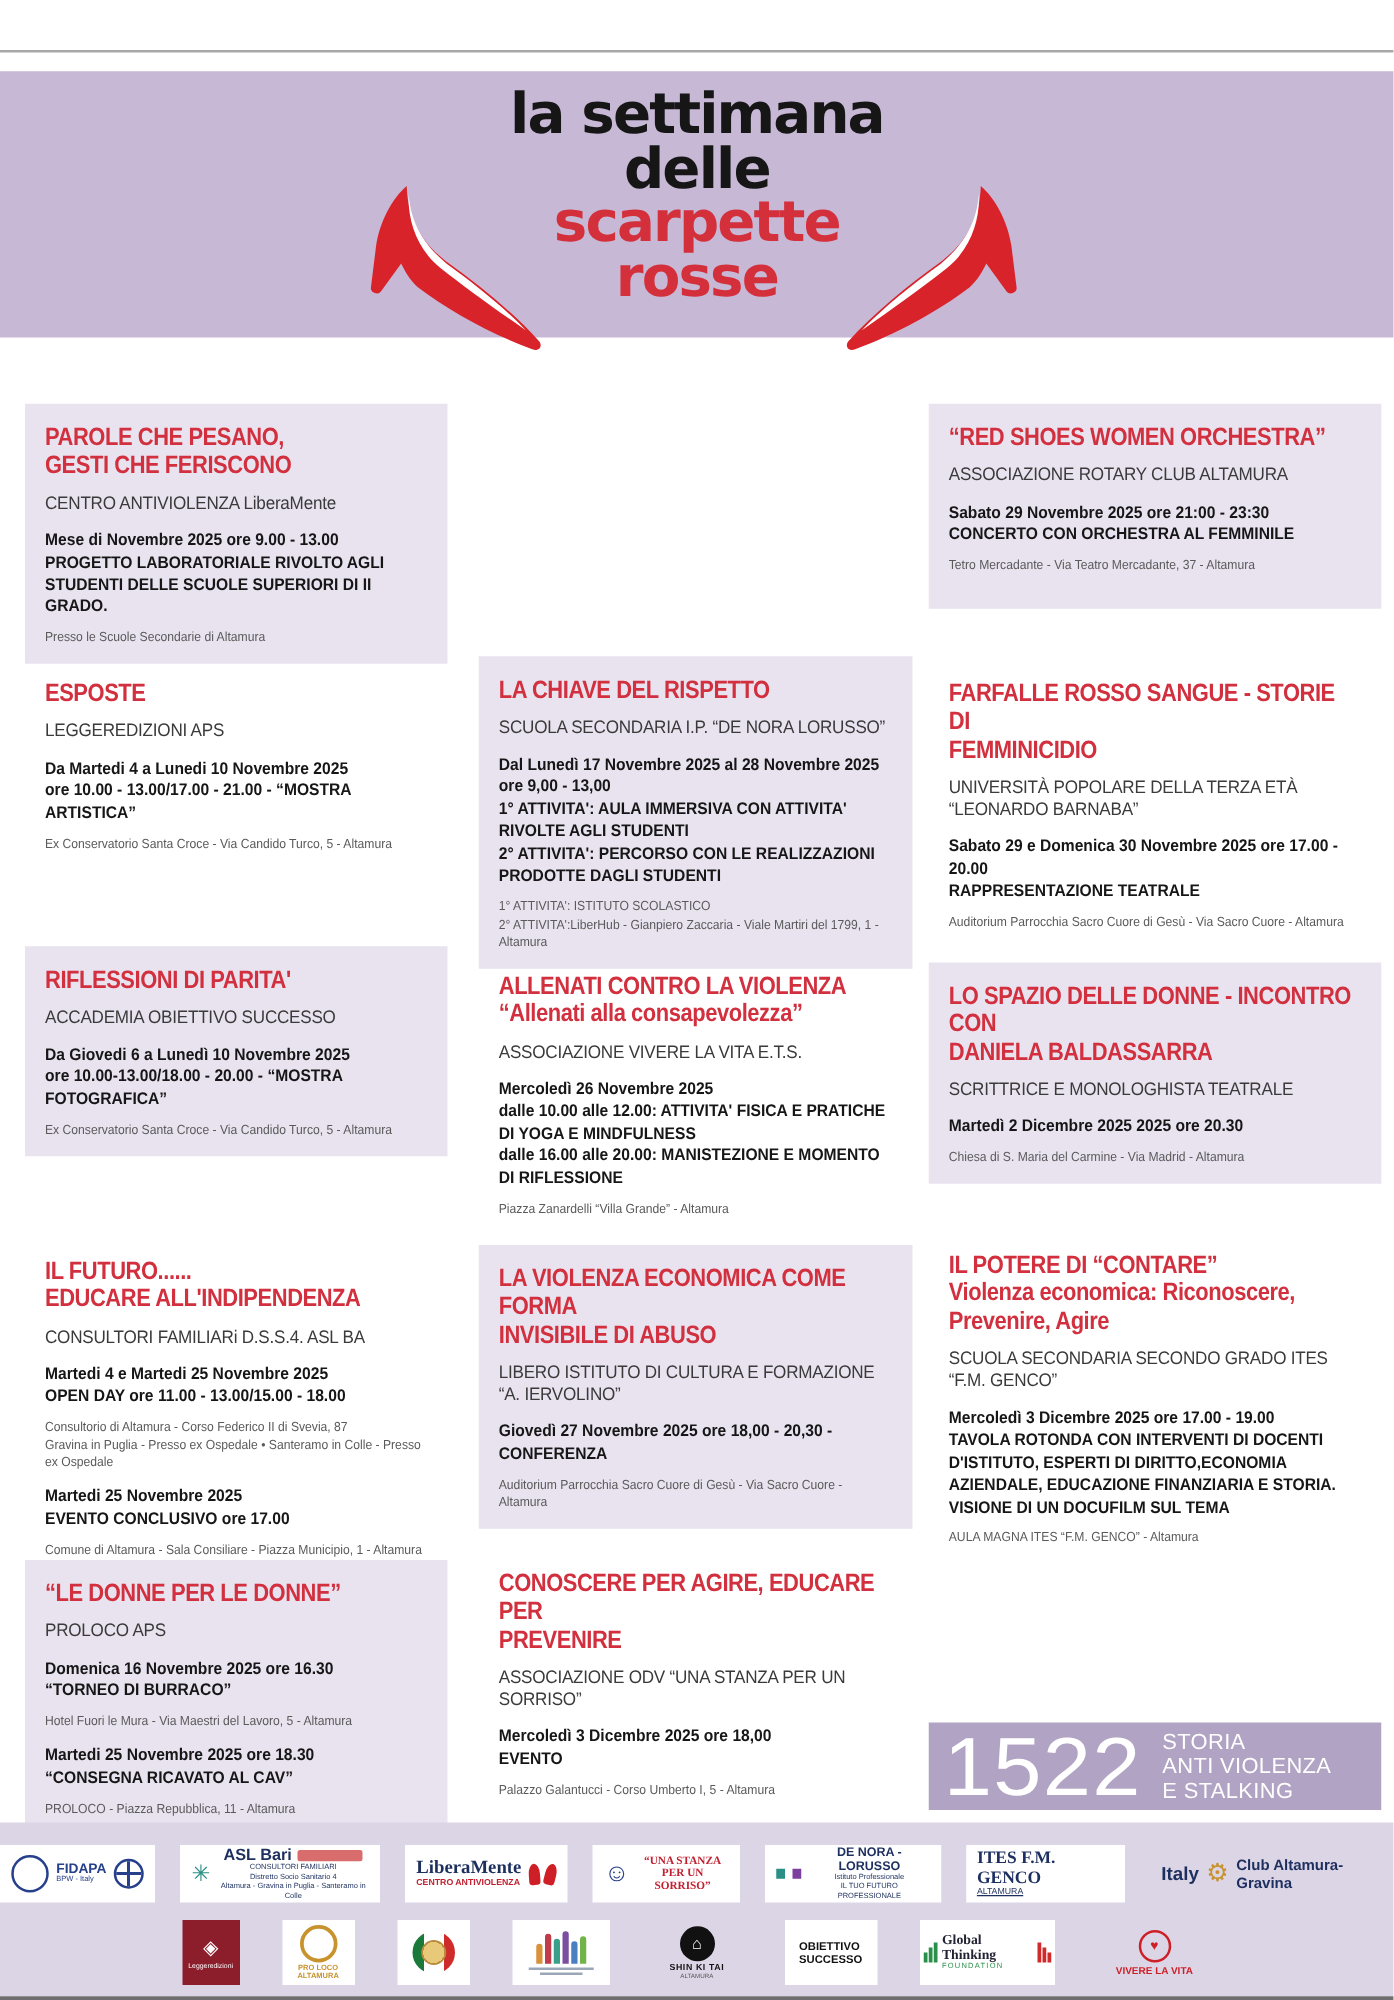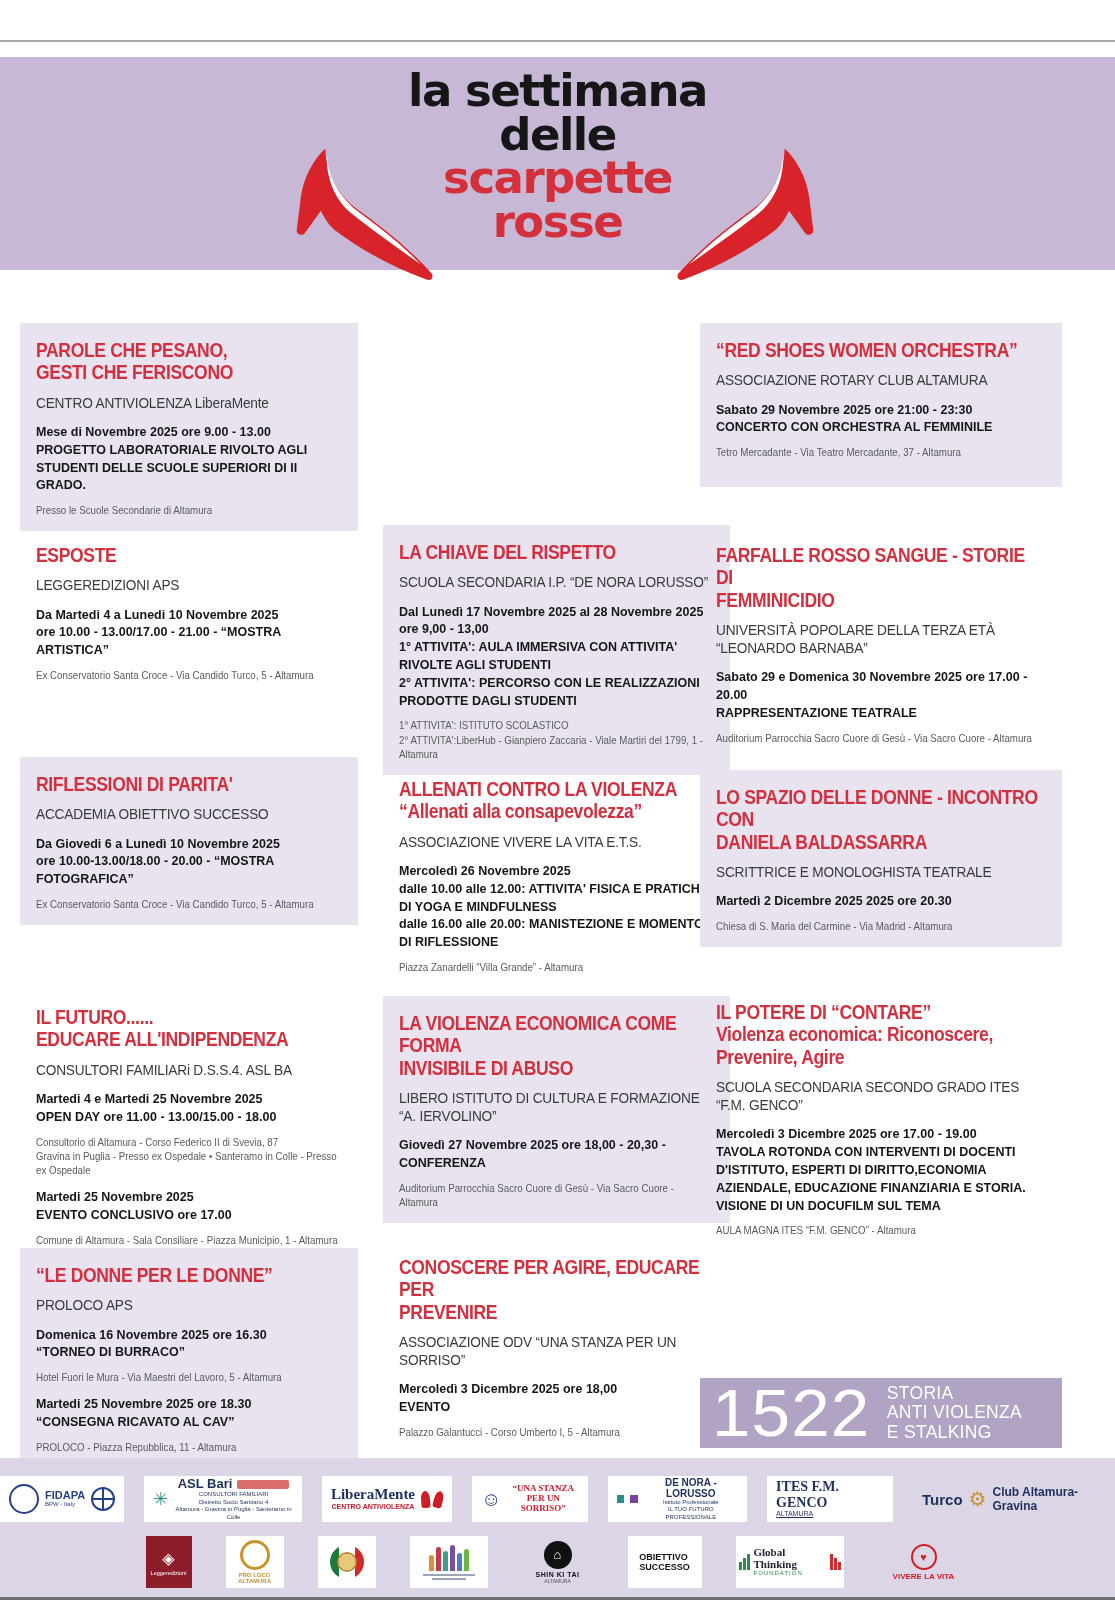--- a/index.html
+++ b/index.html
@@ -194,21 +194,21 @@
     <div class="card" style="top:1240px">
       <div class="ttl">CONOSCERE PER AGIRE, EDUCARE PER
 PREVENIRE</div>
       <div class="org">ASSOCIAZIONE ODV “UNA STANZA PER UN SORRISO”</div>
       <div class="bodyb">Mercoledì 3 Dicembre 2025 ore 18,00
 EVENTO</div>
       <div class="venue">Palazzo Galantucci - Corso Umberto I, 5 -  Altamura</div>
     </div>
   </div>
 
-  <div class="col" style="left:700px;width:362px">
+  <div class="col" style="left:743px;width:362px">
     <div class="card lav" style="top:323px;min-height:164px">
       <div class="ttl">“RED SHOES WOMEN ORCHESTRA”</div>
       <div class="org">ASSOCIAZIONE ROTARY CLUB ALTAMURA</div>
       <div class="bodyb">Sabato 29 Novembre 2025 ore 21:00 - 23:30
 CONCERTO CON ORCHESTRA AL FEMMINILE</div>
       <div class="venue">Tetro Mercadante - Via Teatro Mercadante, 37 - Altamura</div>
     </div>
     <div class="card" style="top:528px">
       <div class="ttl">FARFALLE ROSSO SANGUE - STORIE DI
 FEMMINICIDIO</div>
@@ -259,21 +259,21 @@
           <span style="display:flex;align-items:center;gap:5px;">
             <b class="navy" style="font-size:13px;">ASL Bari</b>
             <span class="pill"></span>
           </span>
           <small class="navy">CONSULTORI FAMILIARI
 Distretto Socio Sanitario 4
 Altamura - Gravina in Puglia - Santeramo in Colle</small>
         </span>
       </div>
       <div class="logo">
-        <span class="lstack" style="align-items:center;">
+        <span class="lstack" style="align-items:flex-start;">
           <b class="serif navy" style="font-size:15px;">LiberaMente</b>
           <small class="redt" style="font-size:7px;font-weight:700;">CENTRO ANTIVIOLENZA</small>
         </span>
         <span class="mini-shoe s1"></span>
         <span class="mini-shoe s2"></span>
       </div>
       <div class="logo">
         <span class="smiley">☺</span>
         <span class="lstack" style="align-items:center;">
           <b class="redt serif" style="font-size:9px;white-space:pre-line;text-align:center;">“UNA STANZA
@@ -289,21 +289,21 @@
 IL TUO FUTURO PROFESSIONALE</small>
         </span>
       </div>
       <div class="logo">
         <span class="lstack">
           <b class="serif navy" style="font-size:14px;">ITES F.M. GENCO</b>
           <small class="navy" style="font-size:7px;text-decoration:underline;">ALTAMURA</small>
         </span>
       </div>
       <div class="logo" style="background:transparent;">
-        <b class="navy" style="font-size:15px;">Turco</b>
+        <b class="navy" style="font-size:15px;">Italy</b>
         <span class="gear">⚙</span>
         <b class="navy" style="font-size:12px;">Club Altamura-Gravina</b>
       </div>
     </div>
 
     <div class="lrow lrow2">
       <div class="tile maroon">
         <span style="font-size:16px;color:#fff;">◈</span>
         <span class="tile-label">Leggeredizioni</span>
       </div>

